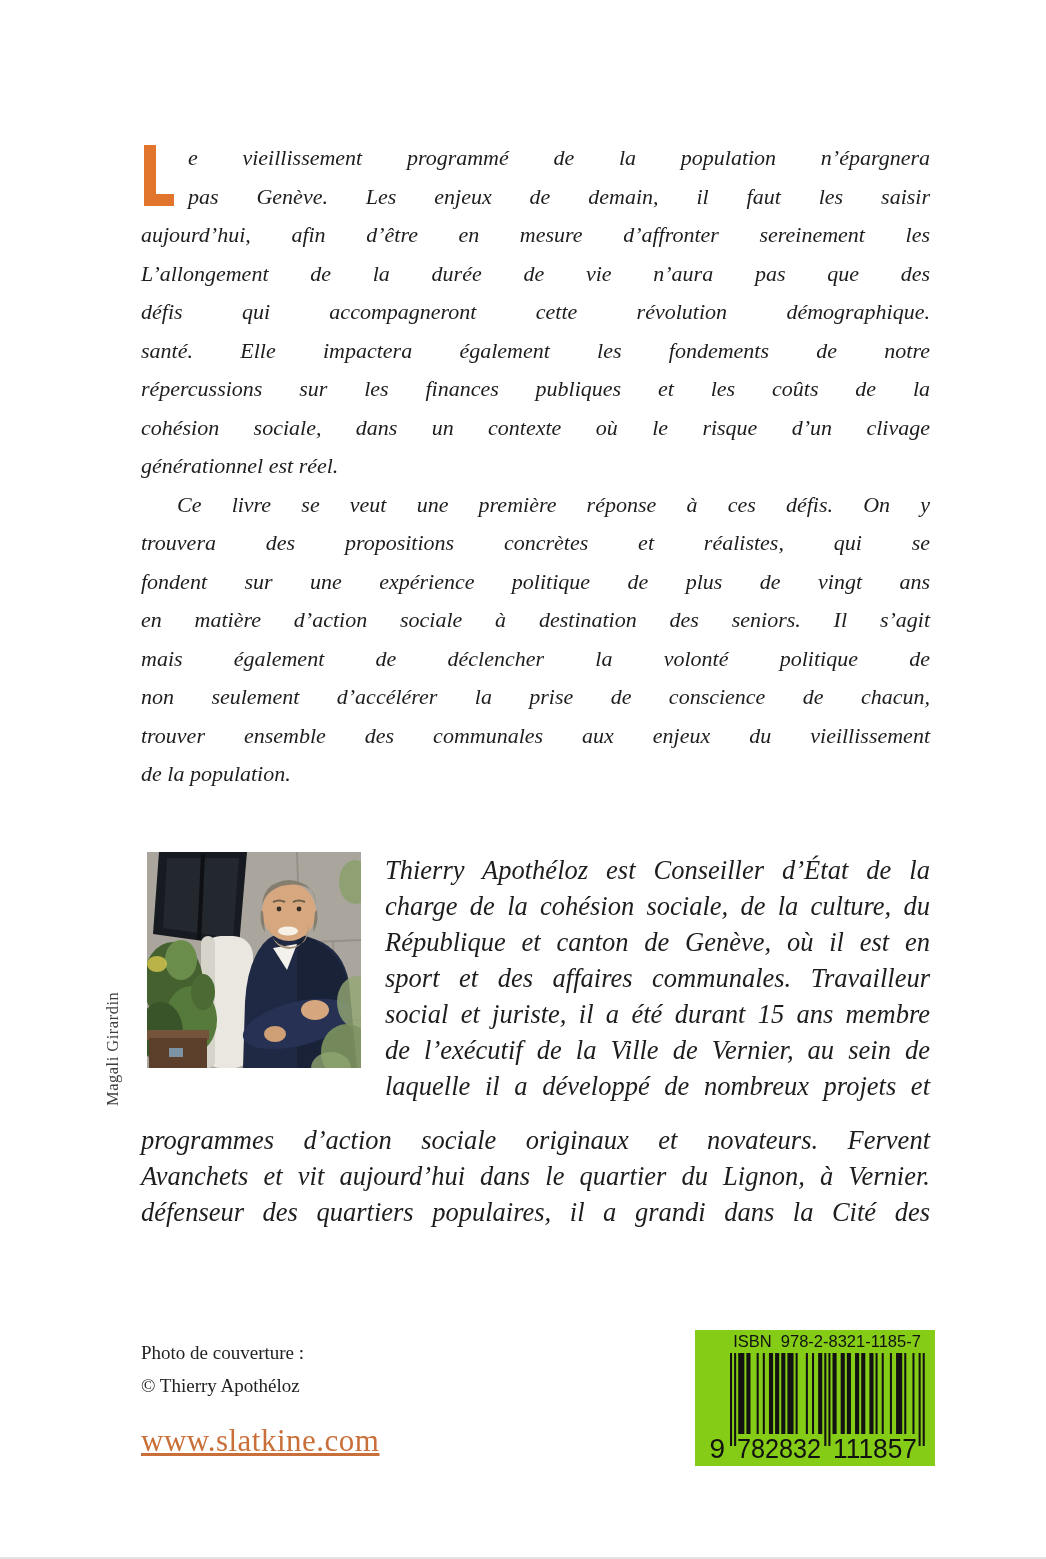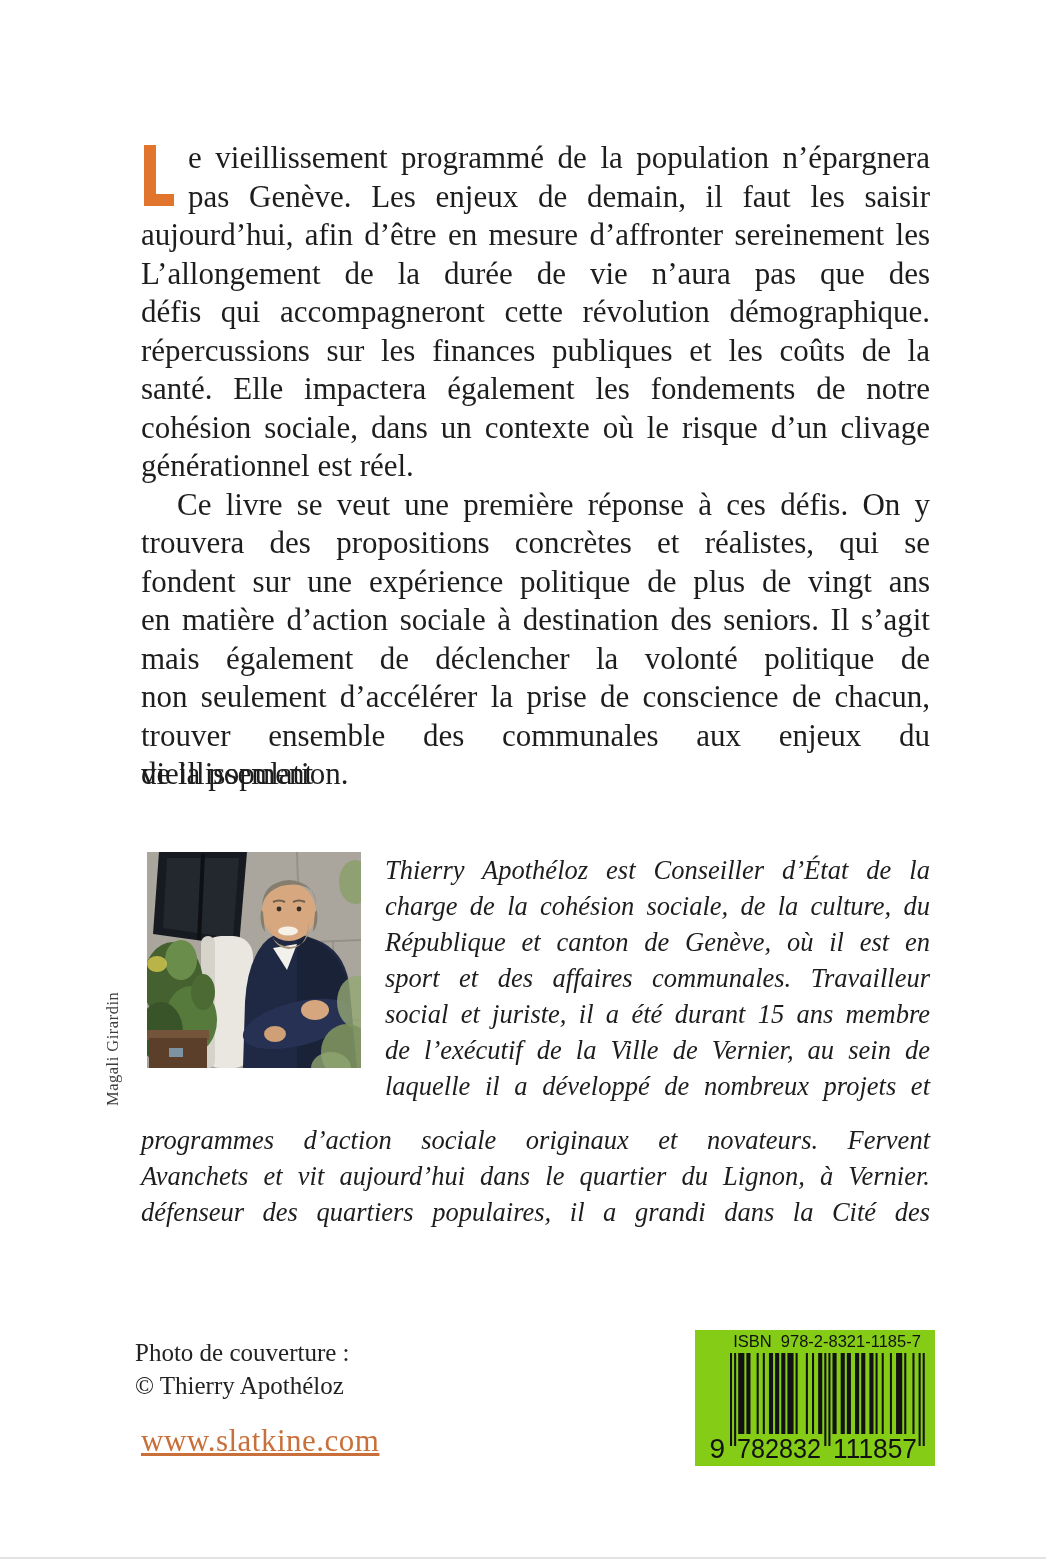--- a/index.html
+++ b/index.html
@@ -7,23 +7,24 @@
     position:relative;
     width:1046px;height:1559px;
     background:#fff;
     font-family:"Liberation Serif","DejaVu Serif",serif;
     color:#1d1d1d;
     overflow:hidden;
   }
   
   .main-text{position:absolute;left:141px;top:139px;width:789px;}
   .line{
-    font-size:31px;line-height:38.5px;height:38.5px;
+    font-size:22px;line-height:38.5px;height:38.5px;
     text-align:justify;text-align-last:justify;-moz-text-align-last:justify;
     white-space:normal;
+    font-style:italic;
   }
   .line.cap-line{padding-left:47px;}
   .line.indent-first{text-indent:36px;}
   .line.para-end{text-align-last:left;-moz-text-align-last:left;}
   .dropcap{
     position:absolute;left:3px;top:6px;width:30px;height:61px;
     border-left:12px solid var(--accent,#e2752e);
     border-bottom:12px solid var(--accent,#e2752e);
     box-sizing:border-box;
   }
@@ -40,21 +41,21 @@
   .photo{position:absolute;left:6px;top:0;width:214px;height:216px;overflow:hidden;}
   .photo svg{display:block;}
   .bio-col{width:545px;flex:none;}
   .bio-line{
     font-style:italic;font-size:26.5px;line-height:36px;height:36px;
     text-align:justify;text-align-last:justify;-moz-text-align-last:justify;
   }
   .bio-full{margin-top:18px;}
   .bio-full .bio-line{height:36px;}
   
-  .footer-credit{position:absolute;left:135px;top:1337px;font-size:25px;line-height:32.5px;color:#222;}
+  .footer-credit{position:absolute;left:141px;top:1337px;font-size:19px;line-height:32.5px;color:#222;}
   .website{
     position:absolute;left:141px;top:1423px;
     font-size:31px;letter-spacing:.5px;color:var(--url-orange,#c9703a);text-decoration:underline;
   }
   .barcode{position:absolute;left:695px;top:1330px;width:240px;height:136px;background:#84cc16;}
   .page-edge{position:absolute;left:0;bottom:0;width:100%;height:2px;background:#e3e3e3;}
 </style>
 </head>
 <body>
 
@@ -63,22 +64,22 @@
   <section class="main-text">
     <div class="dropcap">
       <span class="sr-only">L</span>
     </div>
     <div id="para1">
         <div class="line cap-line">e vieillissement programmé de la population n’épargnera</div>
         <div class="line cap-line">pas Genève. Les enjeux de demain, il faut les saisir</div>
         <div class="line">aujourd’hui, afin d’être en mesure d’affronter sereinement les</div>
         <div class="line">L’allongement de la durée de vie n’aura pas que des</div>
         <div class="line">défis qui accompagneront cette révolution démographique.</div>
+        <div class="line">santé. Elle impactera également les fondements de notre</div>
         <div class="line">répercussions sur les finances publiques et les coûts de la</div>
-        <div class="line">santé. Elle impactera également les fondements de notre</div>
         <div class="line">cohésion sociale, dans un contexte où le risque d’un clivage</div>
         <div class="line para-end">générationnel est réel.</div>
       </div>
     <div id="para2">
         <div class="line indent-first">Ce livre se veut une première réponse à ces défis. On y</div>
         <div class="line">trouvera des propositions concrètes et réalistes, qui se</div>
         <div class="line">fondent sur une expérience politique de plus de vingt ans</div>
         <div class="line">en matière d’action sociale à destination des seniors. Il s’agit</div>
         <div class="line">mais également de déclencher la volonté politique de</div>
         <div class="line">non seulement d’accélérer la prise de conscience de chacun,</div>

